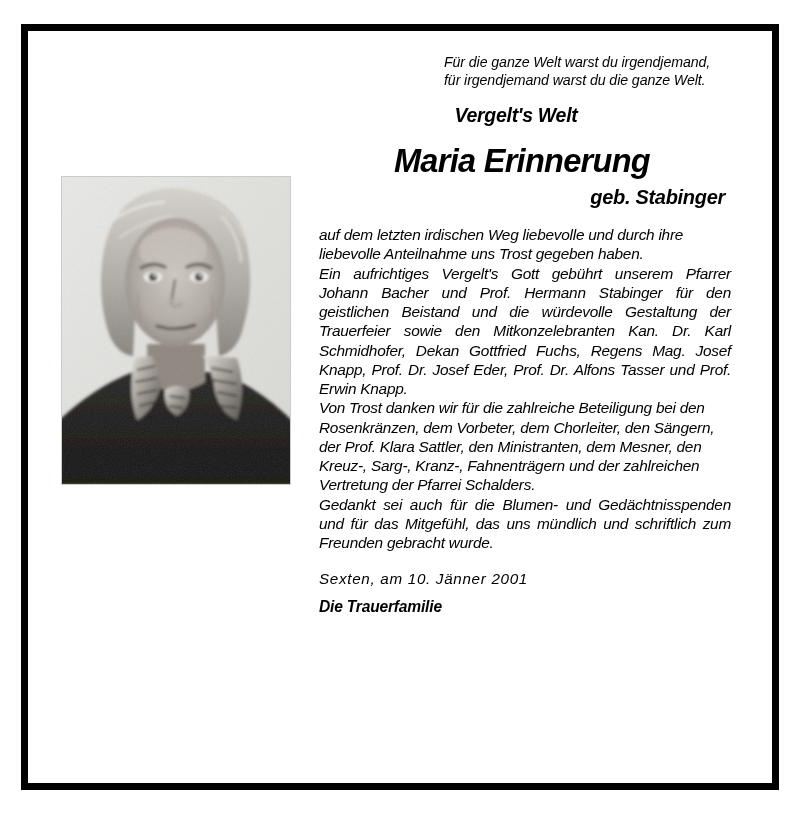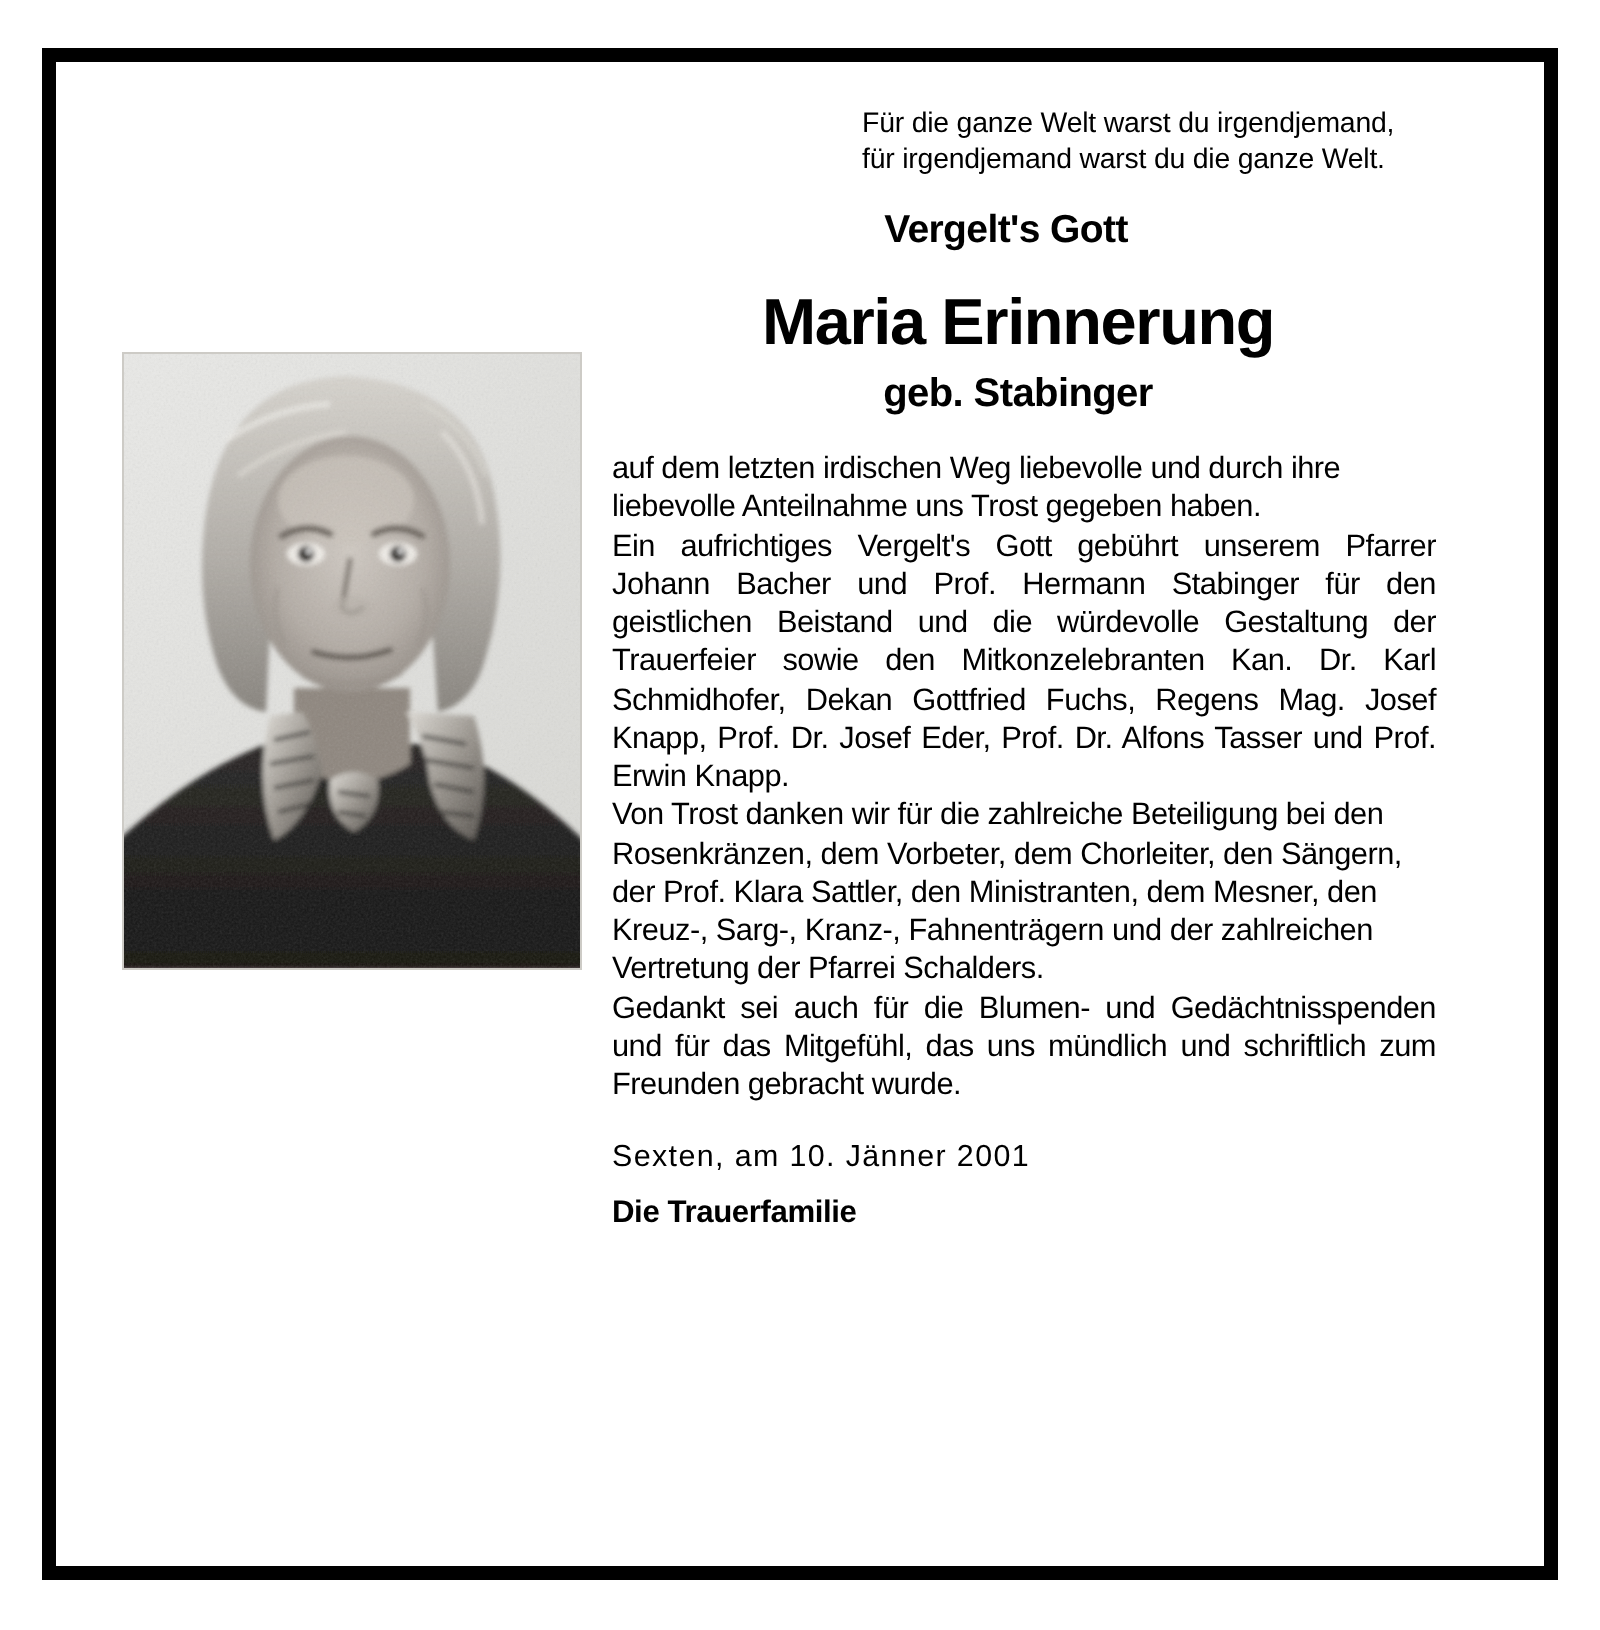--- a/index.html
+++ b/index.html
@@ -41,23 +41,24 @@
     width: 230px;
     height: 309px;
     background: #e8e8e6;
     overflow: hidden;
   }
   #photo-wrap svg { display: block; width: 100%; height: 100%; }
 
   
   #content {
     position: absolute;
-    left: 278px;
+    left: 291px;
     top: 0;
     width: 412px;
+    font-style: italic;
   }
 
   .motto {
     font-size: 14.2px;
     line-height: 17.5px;
     letter-spacing: -0.1px;
     text-align: left;
     padding-left: 125px;
     padding-top: 23px;
     white-space: pre-line;
@@ -86,21 +87,21 @@
     letter-spacing: -0.7px;
     text-align: center;
     padding-top: 16px;
     padding-right: 6px;
   }
 
   .maiden {
     font-size: 20px;
     font-weight: bold;
     letter-spacing: -0.3px;
-    text-align: center;
+    text-align: right;
     padding-top: 6px;
     padding-right: 6px;
   }
 
   .body-block {
     padding-top: 16px;
   }
   .para {
     font-size: 15.4px;
     line-height: 19.25px;
@@ -234,21 +235,21 @@
         <rect x="0" y="0" width="230" height="309" fill="transparent" filter="url(#grain)" opacity="0.9"></rect>
         <rect x="0.5" y="0.5" width="229" height="308" fill="none" stroke="#cdcbc6" stroke-width="1"></rect>
       </svg>
     </div>
 
     <div id="content">
 
       <div class="motto">Für die ganze Welt warst du irgendjemand,
 für irgendjemand warst du die ganze Welt.</div>
 
-      <div class="vergelts">Vergelt's Gott</div>
+      <div class="vergelts">Vergelt's Welt</div>
 
 
       <div class="name">Maria Erinnerung</div>
       <div class="maiden">geb. Stabinger</div>
 
       <div class="body-block">
         <p class="para">auf dem letzten irdischen Weg liebevolle und durch ihre liebevolle Anteilnahme uns Trost gegeben haben.</p>
         <p class="para justified">Ein aufrichtiges Vergelt's Gott gebührt unserem Pfarrer Johann Bacher und Prof. Hermann Stabinger für den geistlichen Beistand und die würdevolle Gestaltung der Trauerfeier sowie den Mitkonzelebranten Kan. Dr. Karl Schmidhofer, Dekan Gottfried Fuchs, Regens Mag. Josef Knapp, Prof. Dr. Josef Eder, Prof. Dr. Alfons Tasser und Prof. Erwin Knapp.</p>
         <p class="para">Von Trost danken wir für die zahlreiche Beteiligung bei den Rosenkränzen, dem Vorbeter, dem Chorleiter, den Sängern, der Prof. Klara Sattler, den Ministranten, dem Mesner, den Kreuz-, Sarg-, Kranz-, Fahnenträgern und der zahlreichen Vertretung der Pfarrei Schalders.</p>
         <p class="para justified">Gedankt sei auch für die Blumen- und Gedächtnisspenden und für das Mitgefühl, das uns mündlich und schriftlich zum Freunden gebracht wurde.</p>

